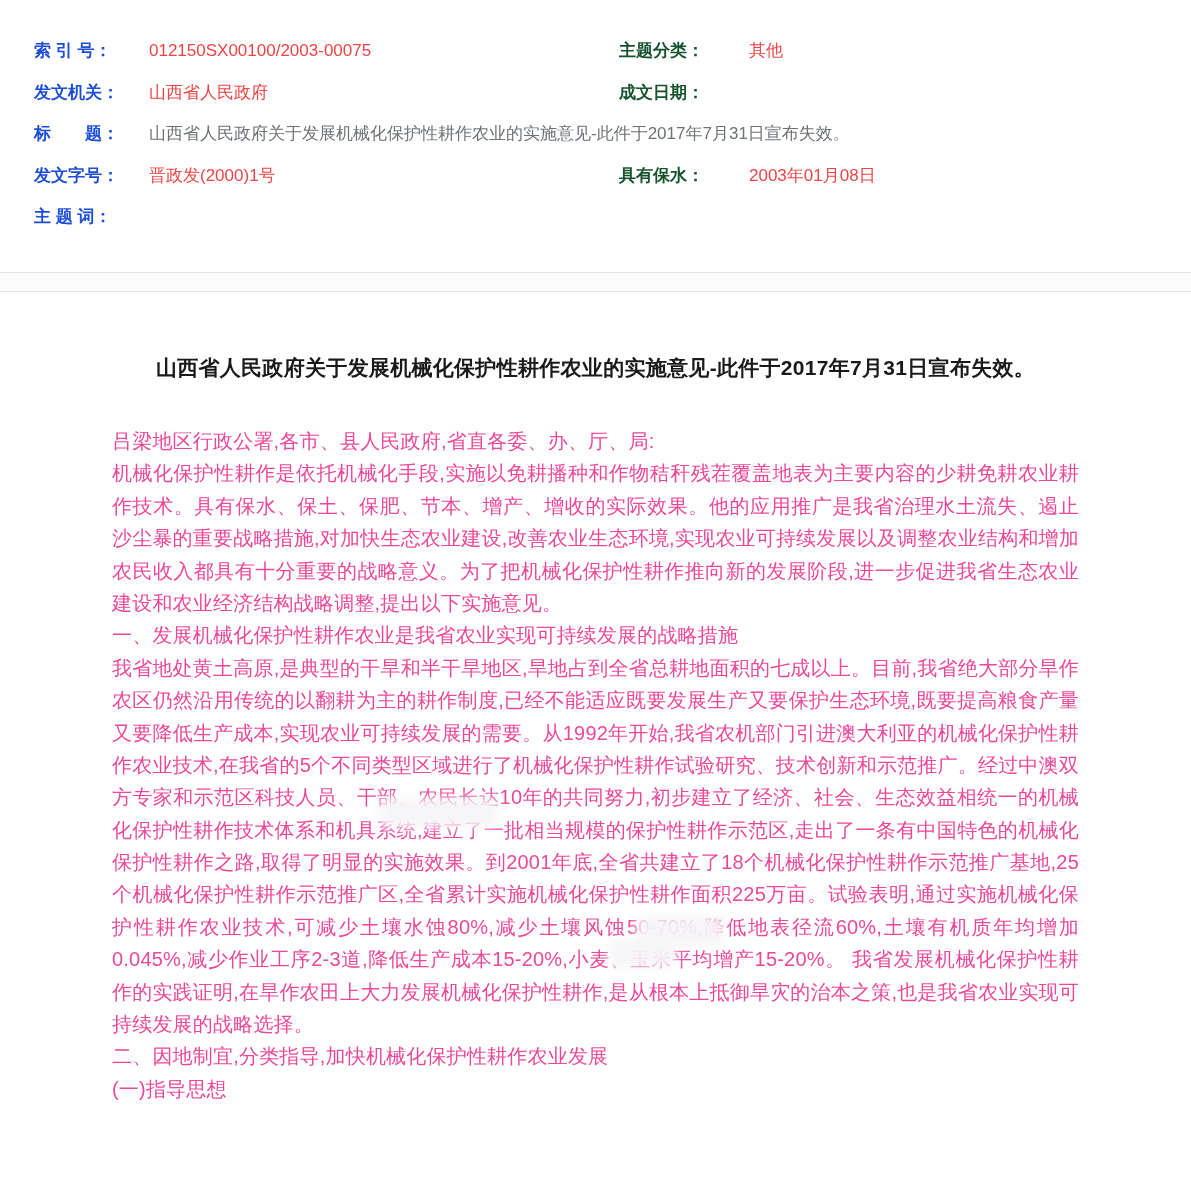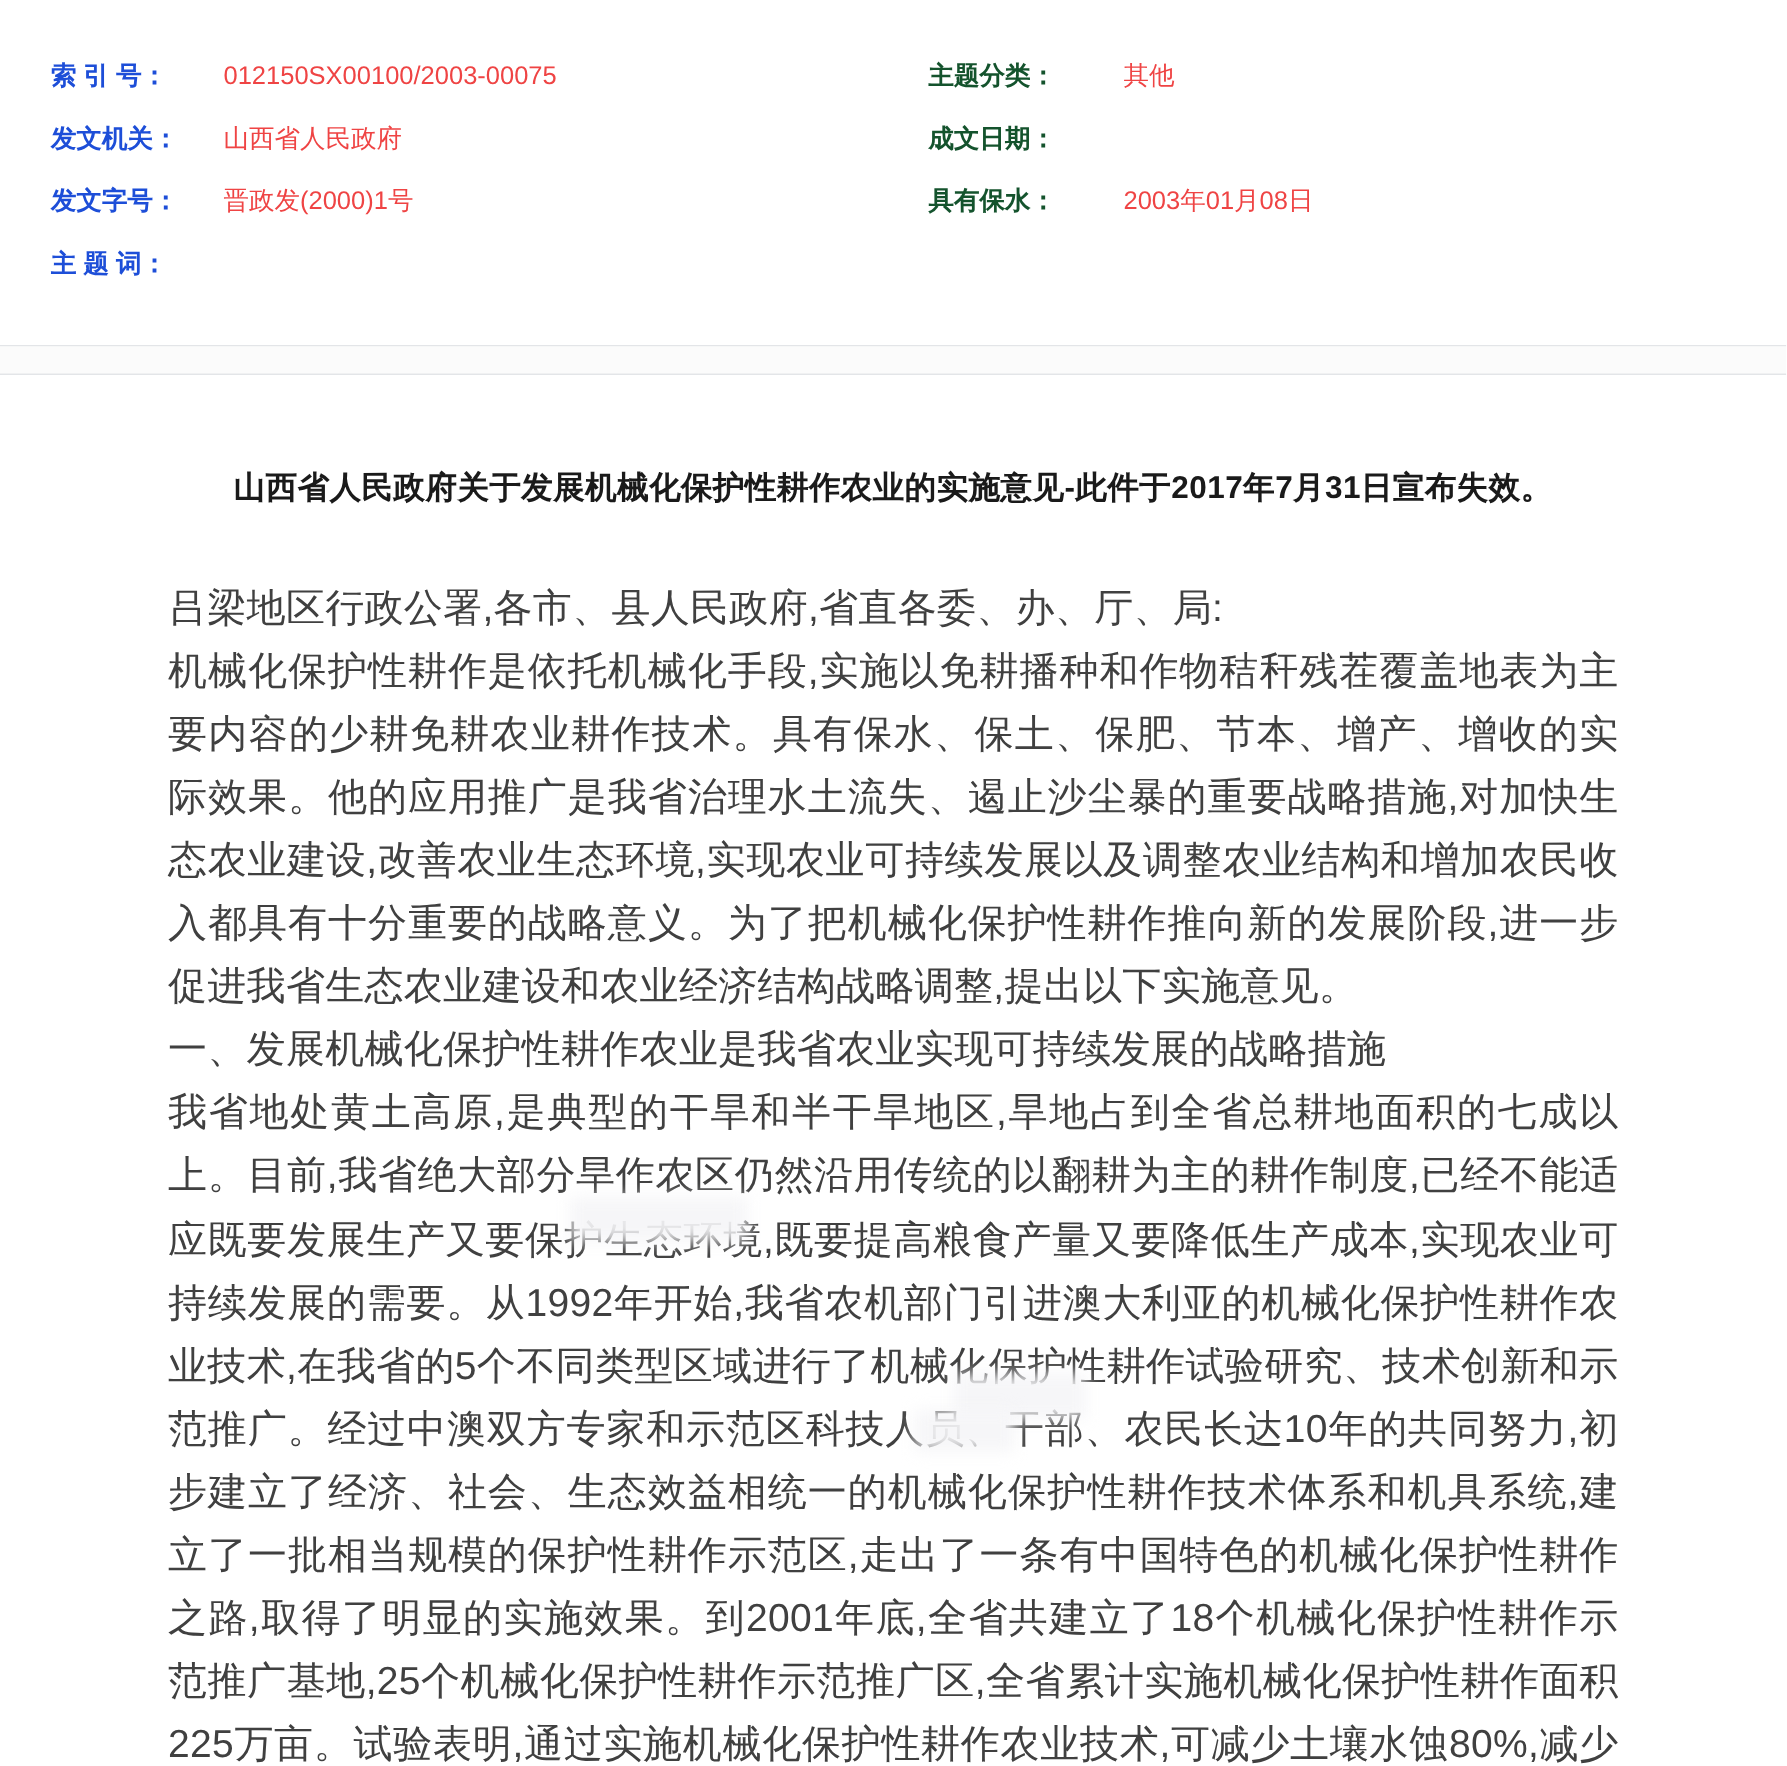--- a/index.html
+++ b/index.html
@@ -83,23 +83,23 @@
     font-size: 21px;
     font-weight: bold;
     color: #1a1a1a;
     text-align: center;
     line-height: 1.5;
     margin: 0 0 42px 0;
     letter-spacing: 0.3px;
   }
   .doc p {
     margin: 0;
-    font-size: 26px;
+    font-size: 20px;
     line-height: 1.62;
-    color: #404040;
+    color: #ec4899;
     text-align: justify;
     letter-spacing: 0.2px;
   }
   .heading-line {
     font-size: 20.5px;
     line-height: 1.62;
     color: #1c1c1c;
     margin: 0;
   }
 
@@ -128,20 +128,24 @@
         <td class="meta-label-right col-right-label">主题分类：</td>
         <td class="meta-value col-right-value">其他</td>
       </tr>
       <tr>
         <td class="meta-label">发文机关：</td>
         <td class="meta-value">山西省人民政府</td>
         <td class="meta-label-right">成文日期：</td>
         <td class="meta-value"></td>
       </tr>
       <tr>
+        <td class="meta-label">标　　题：</td>
+        <td class="meta-value-wide" colspan="3">山西省人民政府关于发展机械化保护性耕作农业的实施意见-此件于2017年7月31日宣布失效。</td>
+      </tr>
+      <tr>
         <td class="meta-label">发文字号：</td>
         <td class="meta-value">晋政发(2000)1号</td>
         <td class="meta-label-right">具有保水：</td>
         <td class="meta-value">2003年01月08日</td>
       </tr>
       <tr>
         <td class="meta-label">主 题 词：</td>
         <td class="meta-value"></td>
         <td class="meta-label-right"></td>
         <td class="meta-value"></td>

